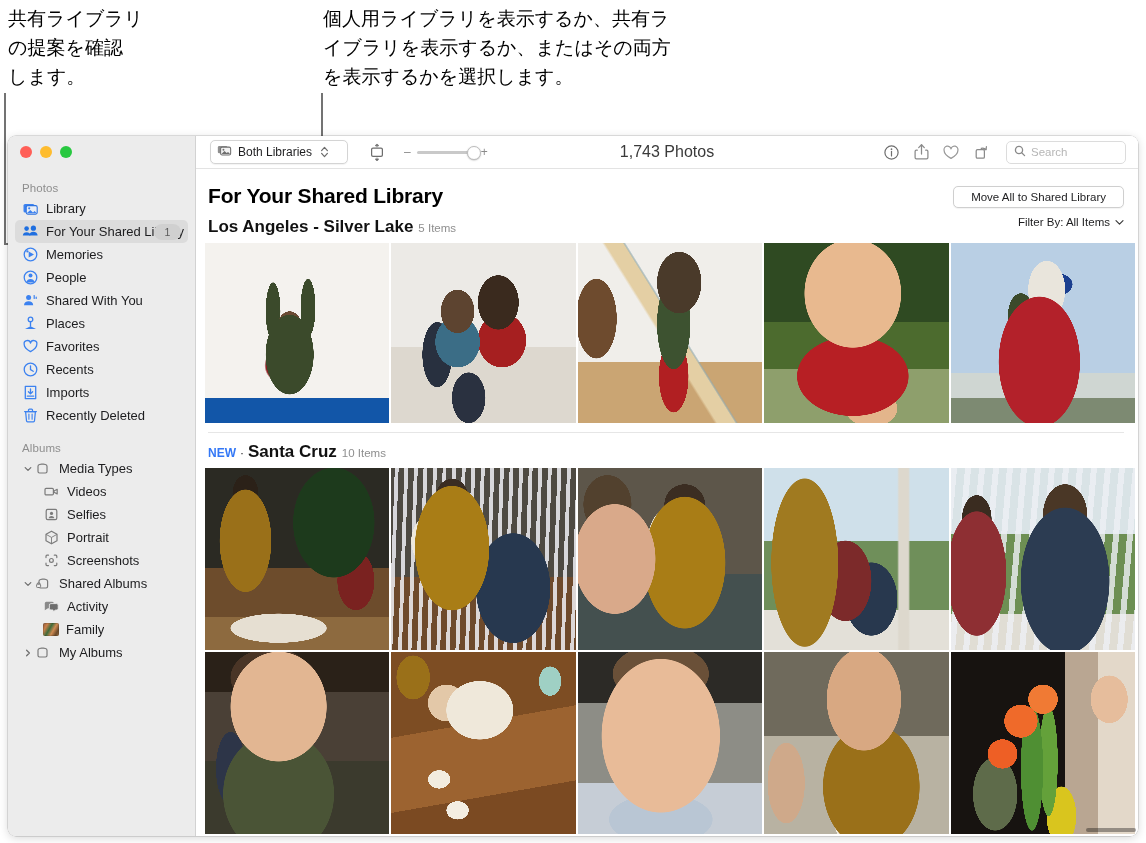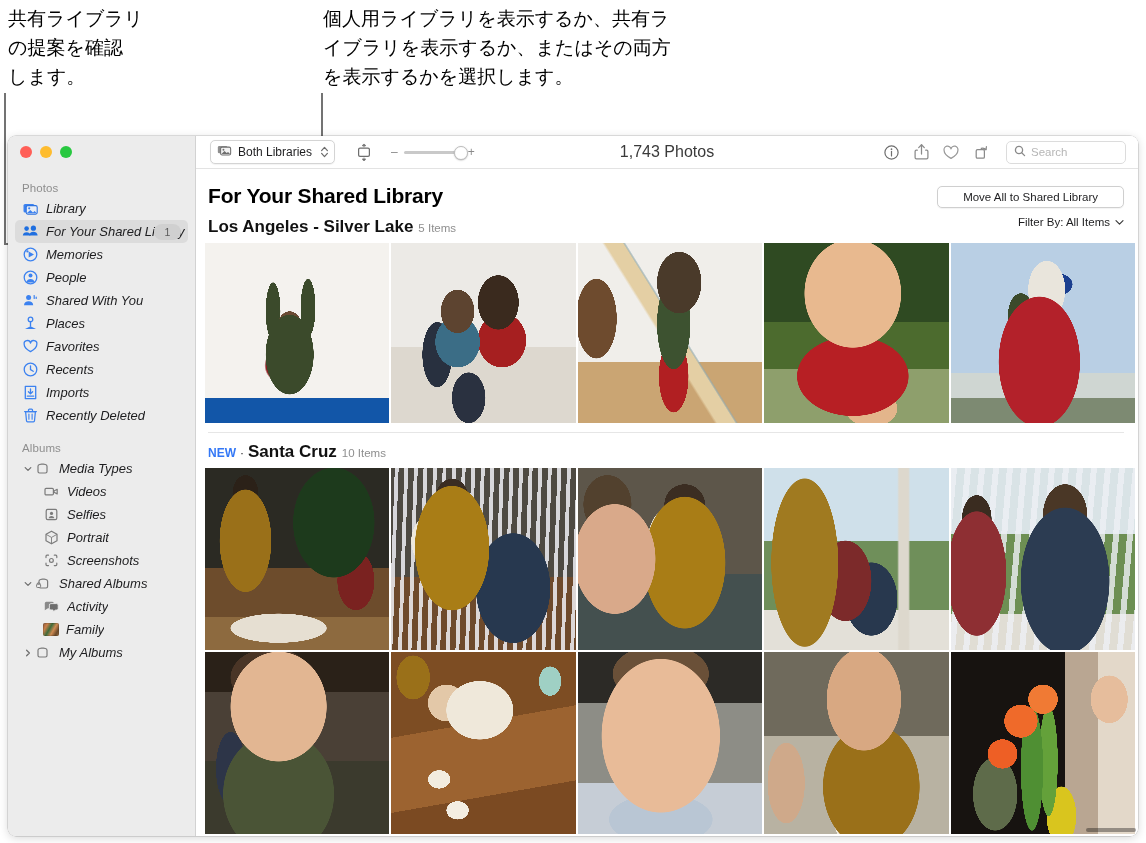--- a/index.html
+++ b/index.html
@@ -76,21 +76,21 @@
     position:relative;
     white-space:nowrap;
   }
   .srow.selected{background:#dcdcdc;}
   .srow .ic{
     width:17px;height:17px;flex:0 0 17px;
     margin-right:7px;
     display:flex;align-items:center;justify-content:center;
   }
   .srow .ic svg{display:block;}
-  .srow .lbl{overflow:hidden;text-overflow:ellipsis;font-style:italic;}
+  .srow .lbl{overflow:hidden;text-overflow:ellipsis;}
   .badge{
     position:absolute;right:7px;
     min-width:17px;height:16px;
     border-radius:8px;background:#d0d0d0;
     color:#5a5a5a;font-size:10.5px;
     display:flex;align-items:center;justify-content:center;
     padding:0 5px;
   }
   .disc{
     width:12px;flex:0 0 12px;margin-right:1px;
@@ -112,21 +112,21 @@
   #toolbar{
     height:32px;flex:0 0 32px;
     display:flex;align-items:center;
     padding:0 12px 0 14px;
     border-bottom:0.5px solid #e3e3e3;
     background:#fff;
     position:relative;
   }
   .lib-select{
     display:flex;align-items:center;
-    height:22px;padding:0 5px 0 6px;
+    height:22px;padding:0 18px 0 6px;
     border:0.5px solid #d4d4d4;border-radius:5px;
     background:#fff;
     font-size:12px;color:#1d1d1f;
     box-shadow:0 0.5px 1px rgba(0,0,0,.05);
   }
   .lib-select .lbl{margin:0 8px 0 6px;}
   .stepper{display:flex;flex-direction:column;line-height:6px;color:#6d6d6d;font-size:9px;}
 
   .tb-btn{
     width:26px;height:24px;
@@ -165,21 +165,21 @@
   }
   .search-box input::placeholder{color:#b6b6b6;}
 
   #content{flex:1;overflow:hidden;position:relative;padding:0;}
   #page-title{
     font-size:21px;font-weight:700;color:#000;
     padding:15px 0 0 12px;letter-spacing:-0.2px;
   }
   #move-all-btn{
     position:absolute;right:14px;top:17px;
-    height:20px;padding:0 25px;
+    height:20px;padding:0 17px;
     display:flex;align-items:center;
     border:0.5px solid #cfcfcf;border-radius:5px;
     background:#fff;font-size:11.5px;color:#1d1d1f;
     box-shadow:0 0.5px 1px rgba(0,0,0,.05);
   }
 
   .group-head{
     display:flex;align-items:baseline;
     padding:9px 14px 6px 12px;
     position:relative;

